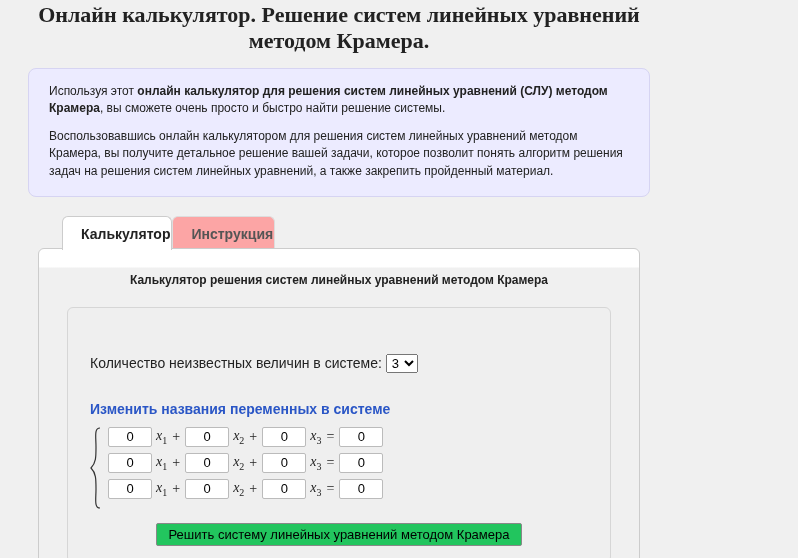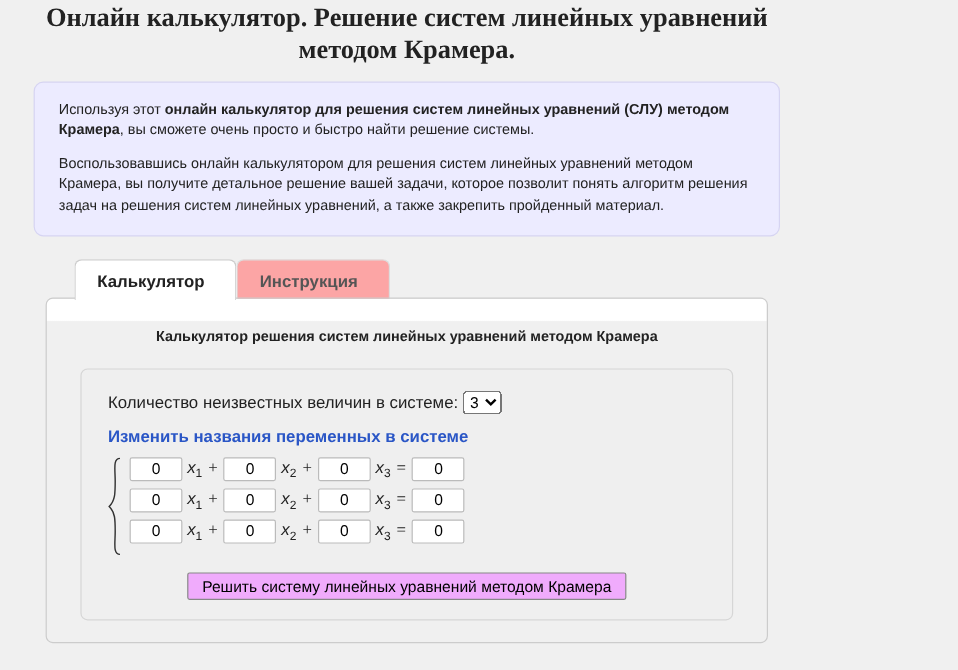--- a/index.html
+++ b/index.html
@@ -42,21 +42,21 @@
     margin-top: 18px;
     padding: 0 10px;
     position: relative;
   }
   .tabs {
     display: flex;
     gap: 0;
     margin-left: 24px;
   }
   .tab {
-    padding: 9px 26px 8px 18px;
+    padding: 9px 1px 8px 18px;
     font-size: 14px;
     font-weight: bold;
     background: #e8e8e8;
     border: 1px solid #ccc;
     border-bottom: none;
     border-radius: 6px 6px 0 0;
     color: #555;
     cursor: pointer;
     font-family: Arial, sans-serif;
     position: relative;
@@ -91,21 +91,21 @@
     font-family: Arial, sans-serif;
   }
   .calc-body {
     background: #efefef;
     border: 1px solid #d6d6d6;
     border-radius: 6px;
     padding: 18px 22px 16px 22px;
     font-family: Arial, sans-serif;
     font-size: 14px;
   }
-  .row-line { margin-bottom: 10px; }
+  .row-line { margin-bottom: 10px; margin-top: 28px; }
   .select-unknowns {
     font-size: 13px;
     padding: 0 1px;
   }
   .change-vars {
     color: #2a56c6;
     cursor: pointer;
     font-weight: bold;
   }
   .fill-label { margin-bottom: 8px; }
@@ -140,32 +140,32 @@
     font-size: 13px;
     border: 1px solid #bbb;
     border-radius: 2px;
     background: #fff;
     font-style: normal;
     font-family: Arial, sans-serif;
     padding: 0;
   }
   .eq-row .var {
     font-style: italic;
-    font-family: Liberation Sans, sans-serif;
+    font-family: Liberation Serif, serif;
   }
   .eq-row .var sub { font-size: 10px; font-style: normal; }
   .eq-row .op {
     font-style: normal;
     margin: 0 1px;
   }
   .solve-wrap { text-align: center; }
   button.solve-btn {
     font-size: 13px;
     padding: 3px 12px;
-    background: #f0abfc;
+    background: #22c55e;
     border: 1px solid #888;
     border-radius: 2px;
     cursor: pointer;
     font-family: Arial, sans-serif;
   }
 </style>
 </head>
 <body>
 
 <div class="page">

